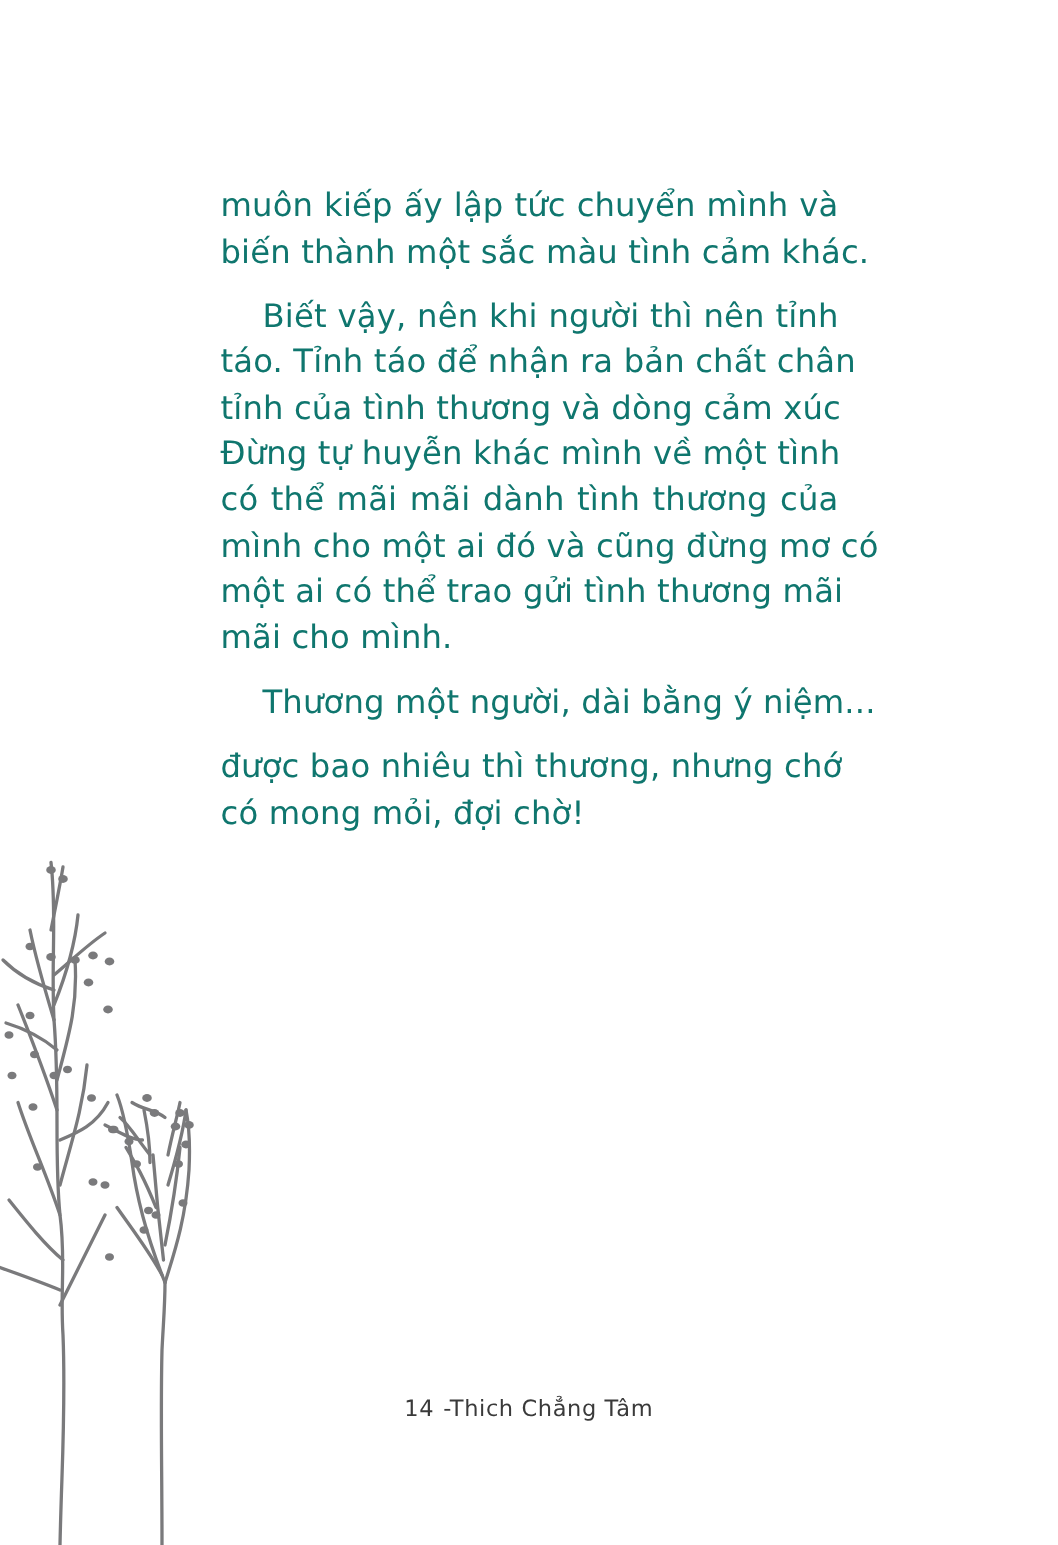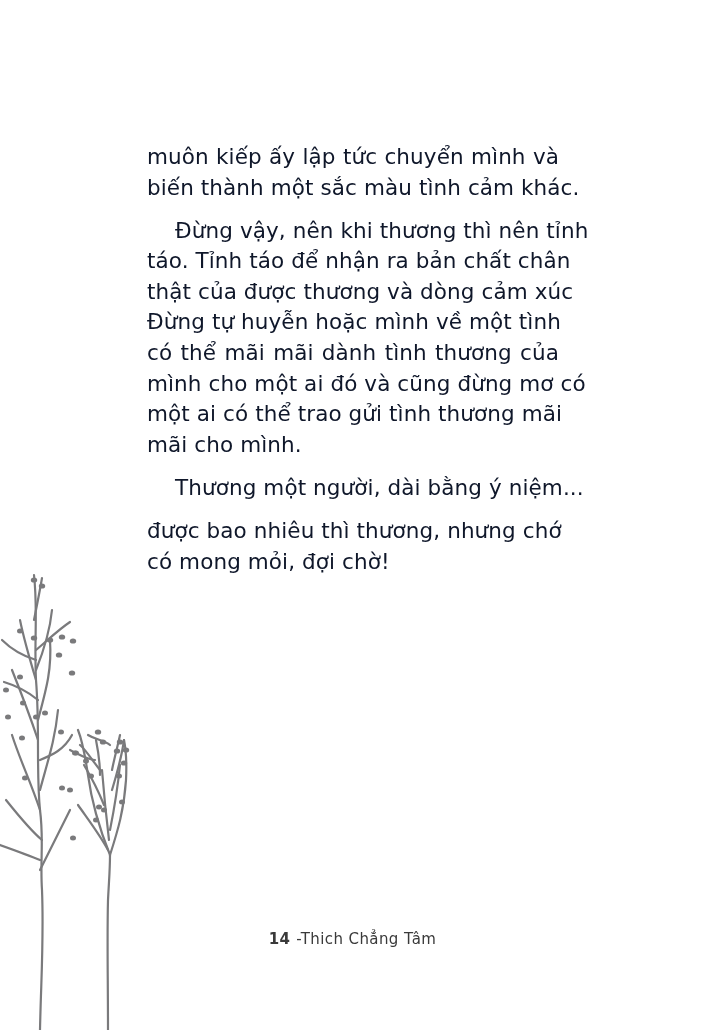--- a/index.html
+++ b/index.html
@@ -16,26 +16,26 @@
     .page {
       position: absolute;
       left: 0; top: 0;
       width: 705px;
       height: 1030px;
       background: #ffffff;
     }
     .text-block {
       position: absolute;
       left: 147px;
-      top: 142px;
+      top: 123px;
       width: 412px;
       font-family: "DejaVu Sans", sans-serif;
       font-size: 21.5px;
       line-height: 30.6px;
-      color: #0f172a;
+      color: #0f766e;
       text-align: justify;
       letter-spacing: 0.1px;
     }
     .para {
       margin: 0 0 12.5px 0;
       text-align: justify;
       text-align-last: left;
     }
     .line {
       display: block;
@@ -53,45 +53,45 @@
       position: absolute;
       left: 0;
       width: 705px;
       top: 930px;
       text-align: center;
       font-family: "DejaVu Sans", sans-serif;
       font-size: 15px;
       color: #3a3a3a;
       letter-spacing: 0.4px;
     }
-    .footer .page-num { margin-right: 6px; font-weight: bold; }
+    .footer .page-num { margin-right: 6px; }
     .tree-art {
       position: absolute;
       left: 0;
       top: 560px;
       width: 150px;
       height: 470px;
     }
   </style>
 </head>
 <body>
 
 <div class="page">
 
   <div class="text-block">
     <div class="para">
       <span class="line">muôn kiếp ấy lập tức chuyển mình và</span>
       <span class="line last">biến thành một sắc màu tình cảm khác.</span>
     </div>
 
     <div class="para">
-      <span class="line first-indent">Đừng vậy, nên khi thương thì nên tỉnh</span>
+      <span class="line first-indent">Biết vậy, nên khi người thì nên tỉnh</span>
       <span class="line">táo. Tỉnh táo để nhận ra bản chất chân</span>
-      <span class="line">thật của được thương và dòng cảm xúc</span>
-      <span class="line">Đừng tự huyễn hoặc mình về một tình</span>
+      <span class="line">tỉnh của tình thương và dòng cảm xúc</span>
+      <span class="line">Đừng tự huyễn khác mình về một tình</span>
       <span class="line">có thể mãi mãi dành tình thương của</span>
       <span class="line">mình cho một ai đó và cũng đừng mơ có</span>
       <span class="line">một ai có thể trao gửi tình thương mãi</span>
       <span class="line last">mãi cho mình.</span>
     </div>
 
     <div class="para">
       <span class="line first-indent last">Thương một người, dài bằng ý niệm...</span>
     </div>
 

